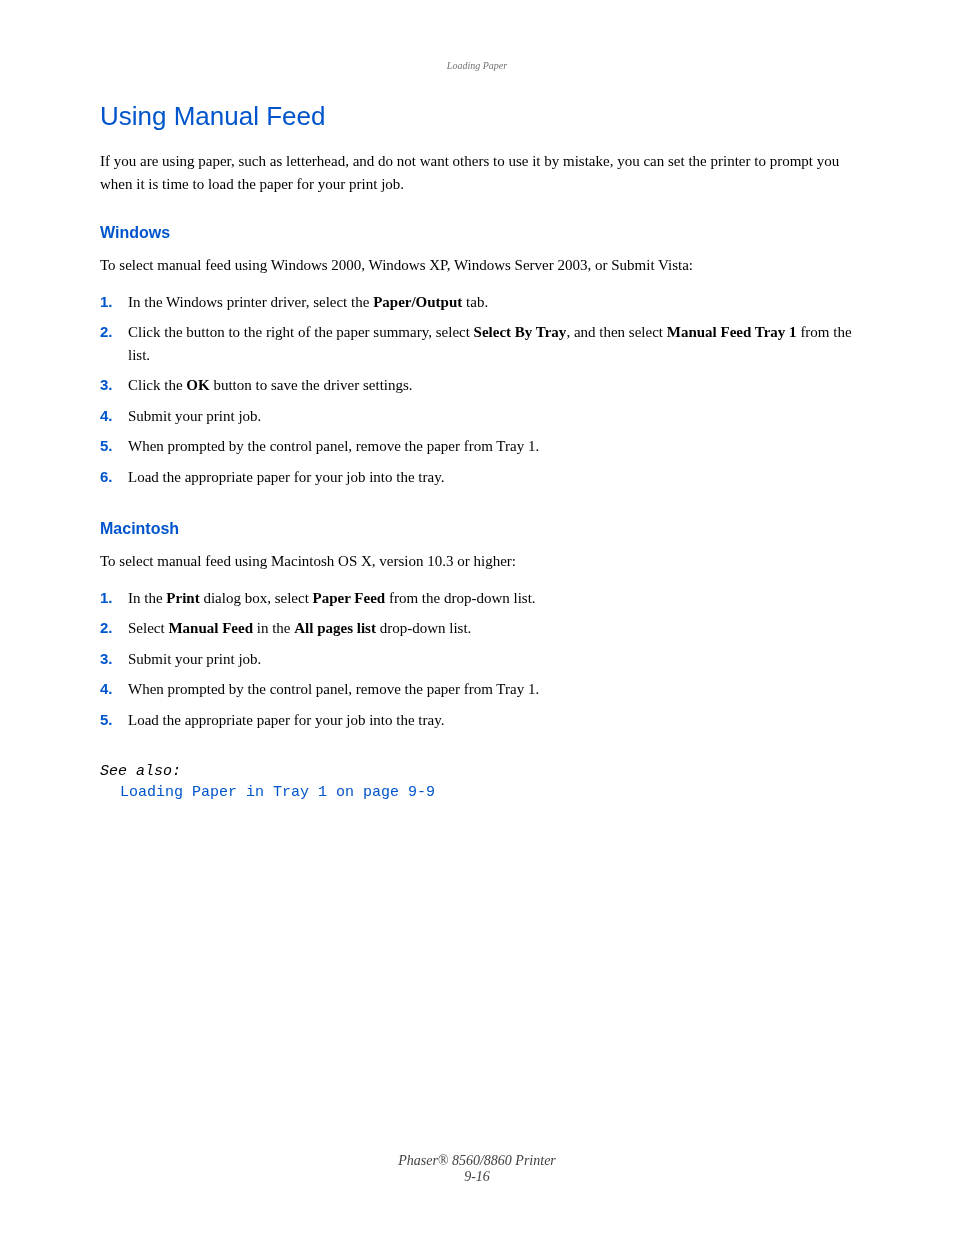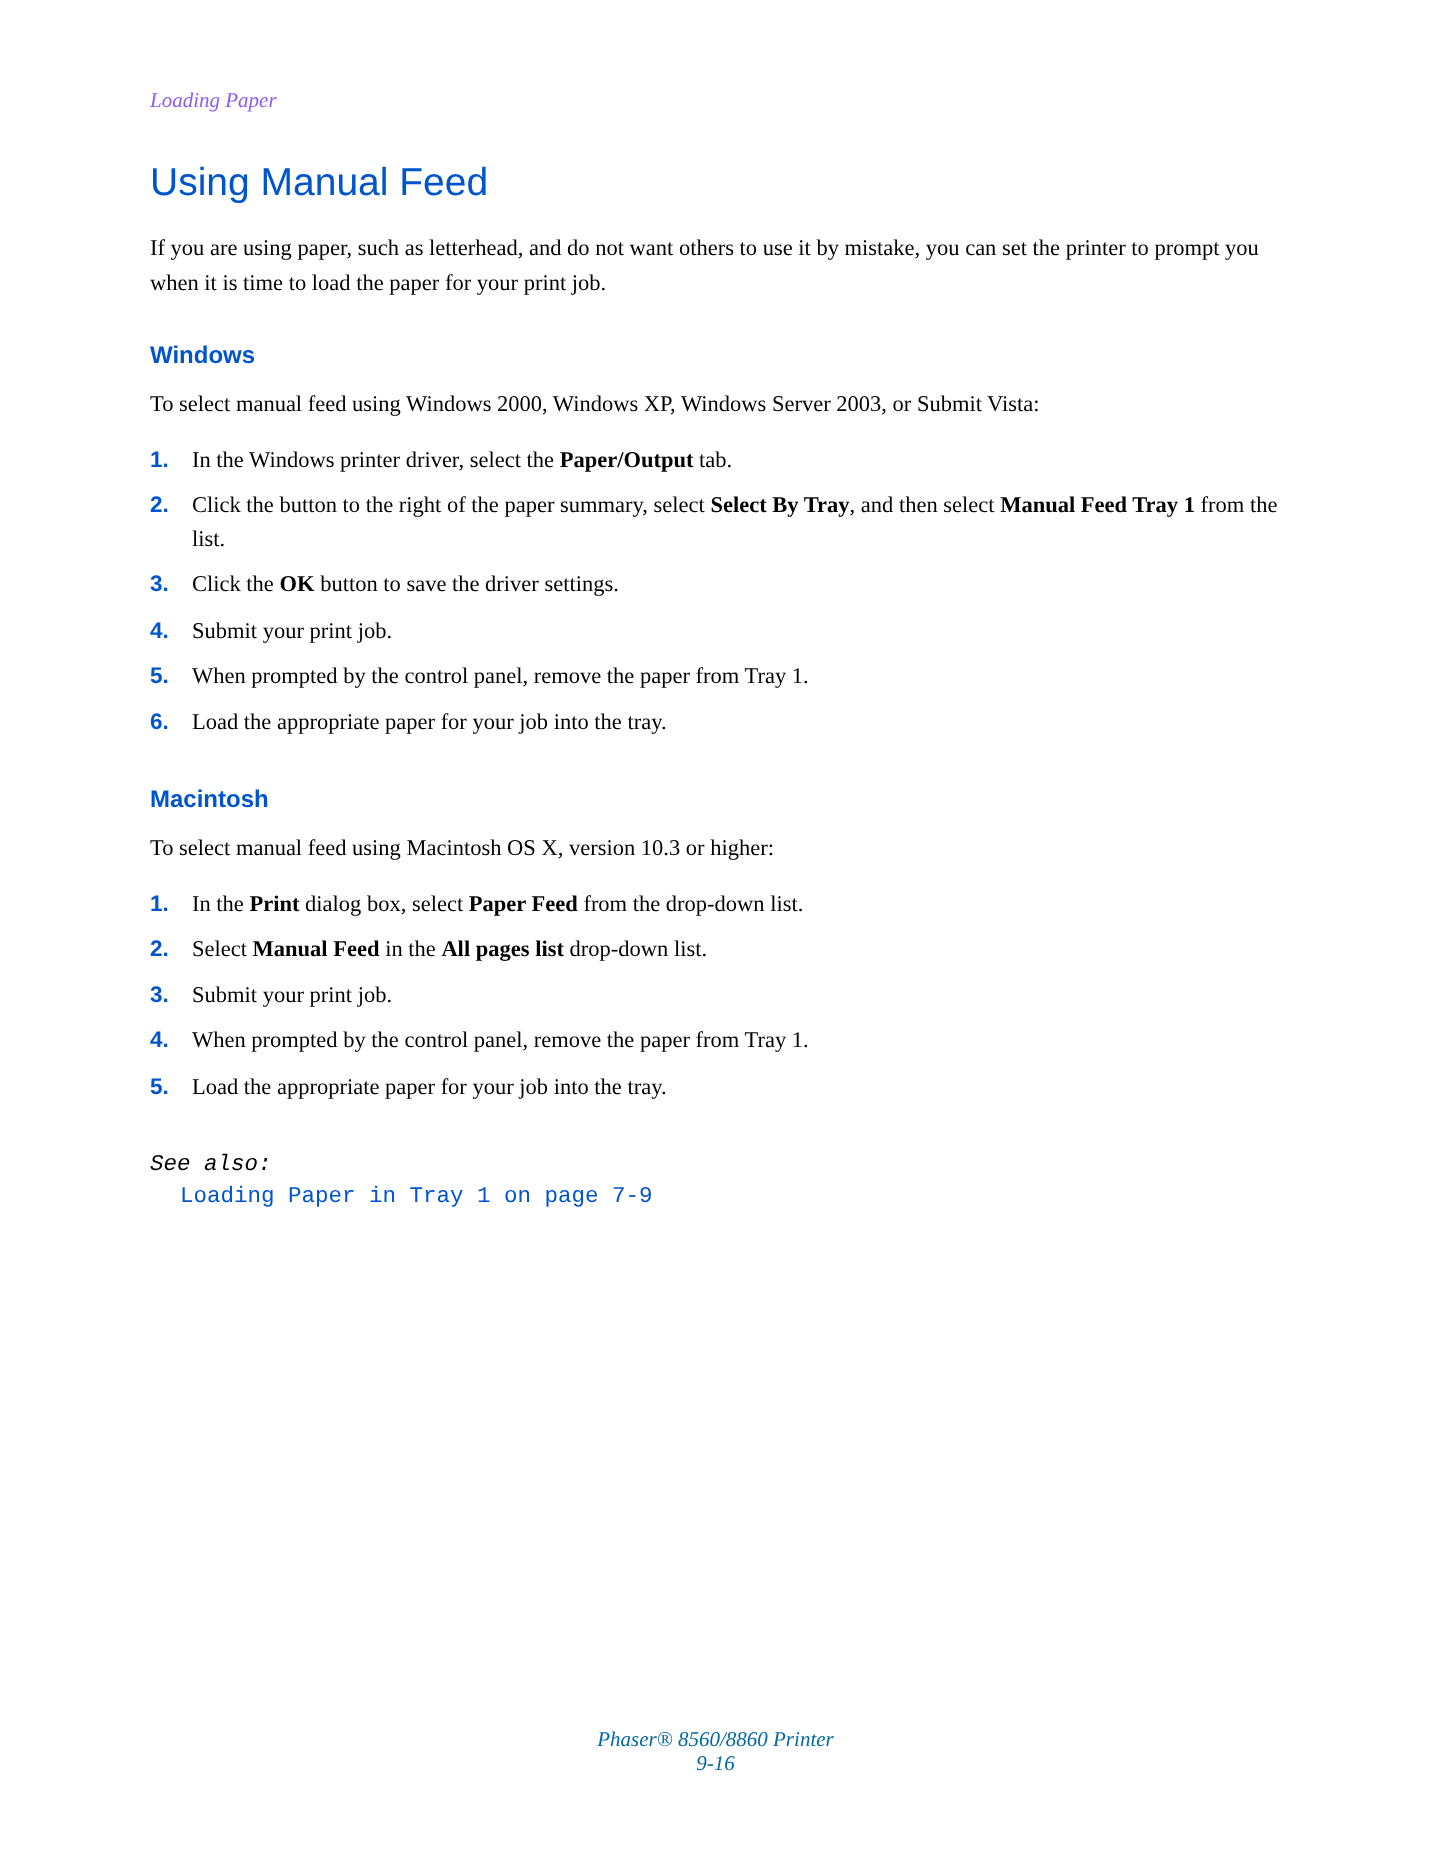--- a/index.html
+++ b/index.html
@@ -19,25 +19,25 @@
     }
 
     .page {
       width: 954px;
       min-height: 1235px;
       padding: 60px 100px 80px 100px;
       position: relative;
     }
 
     .header-right {
-      text-align: left;
+      text-align: center;
       font-style: italic;
-      font-size: 14px;
+      font-size: 10px;
       margin-bottom: 30px;
-      color: #8b5cf6;
+      color: #737373;
     }
 
     .page-title {
       font-family: Arial, Helvetica, sans-serif;
       font-size: 26px;
       font-weight: normal;
       color: #0055cc;
       margin-bottom: 18px;
     }
 
@@ -114,21 +114,21 @@
     }
 
     .footer {
       position: absolute;
       bottom: 50px;
       left: 0;
       right: 0;
       text-align: center;
       font-style: italic;
       font-size: 14px;
-      color: #0369a1;
+      color: #404040;
     }
 
     .footer-line1 {
       display: block;
     }
 
     .footer-line2 {
       display: block;
     }
   </style>
@@ -199,21 +199,21 @@
       <li>
         <span class="step-number">5.</span>
         <span class="step-text">Load the appropriate paper for your job into the tray.</span>
       </li>
     </ol>
   </div>
 
   <div class="see-also">
     <p class="see-also-label">See also:</p>
     <a class="see-also-link" href="#">
-      <span>Loading Paper in Tray 1</span><span> on page 7-9</span>
+      <span>Loading Paper in Tray 1</span><span> on page 9-9</span>
     </a>
   </div>
 
   <div class="footer">
     <span class="footer-line1">Phaser® 8560/8860 Printer</span>
     <span class="footer-line2">9-16</span>
   </div>
 
 </div>
 

